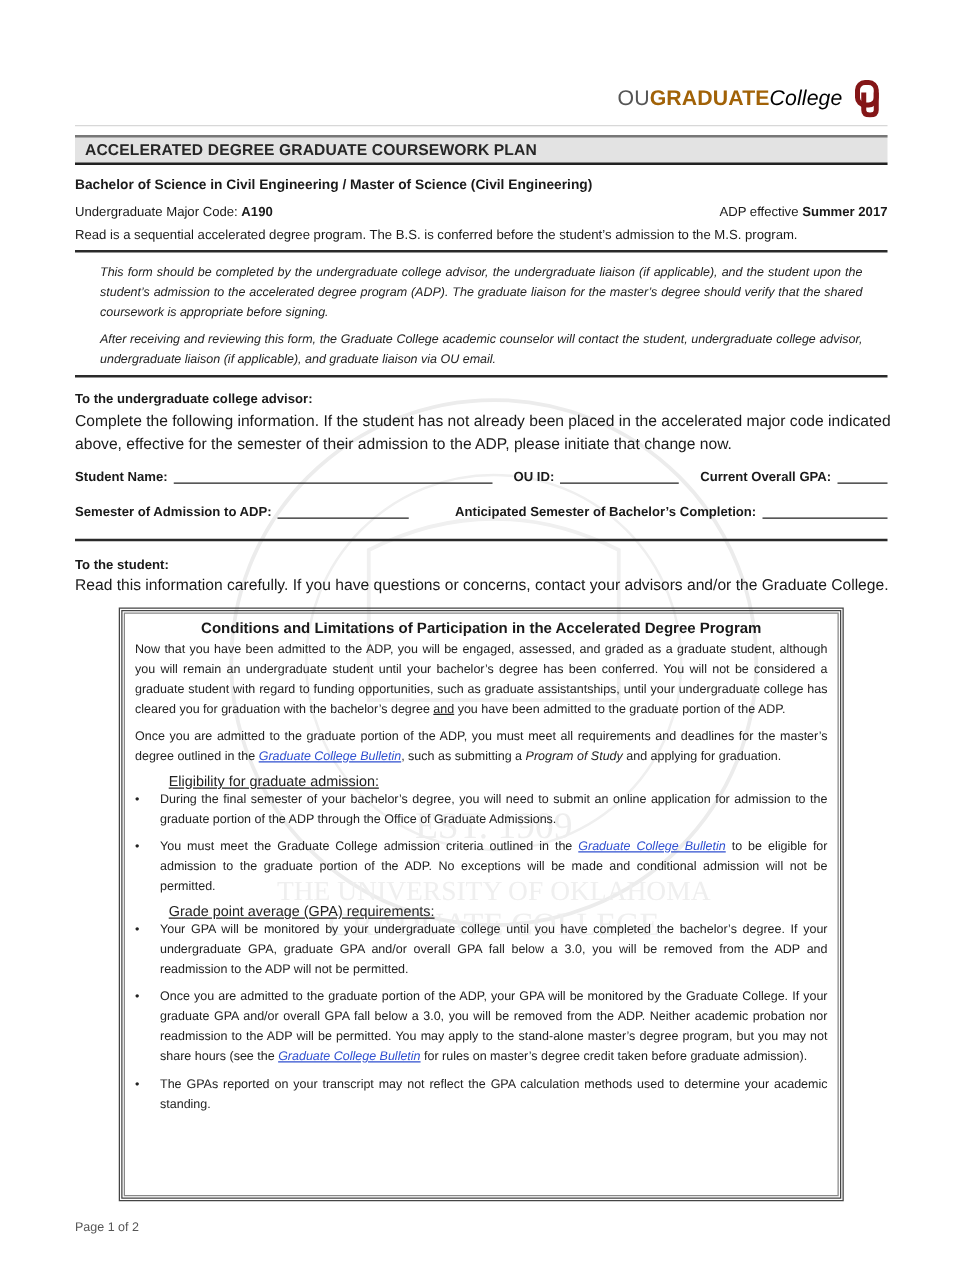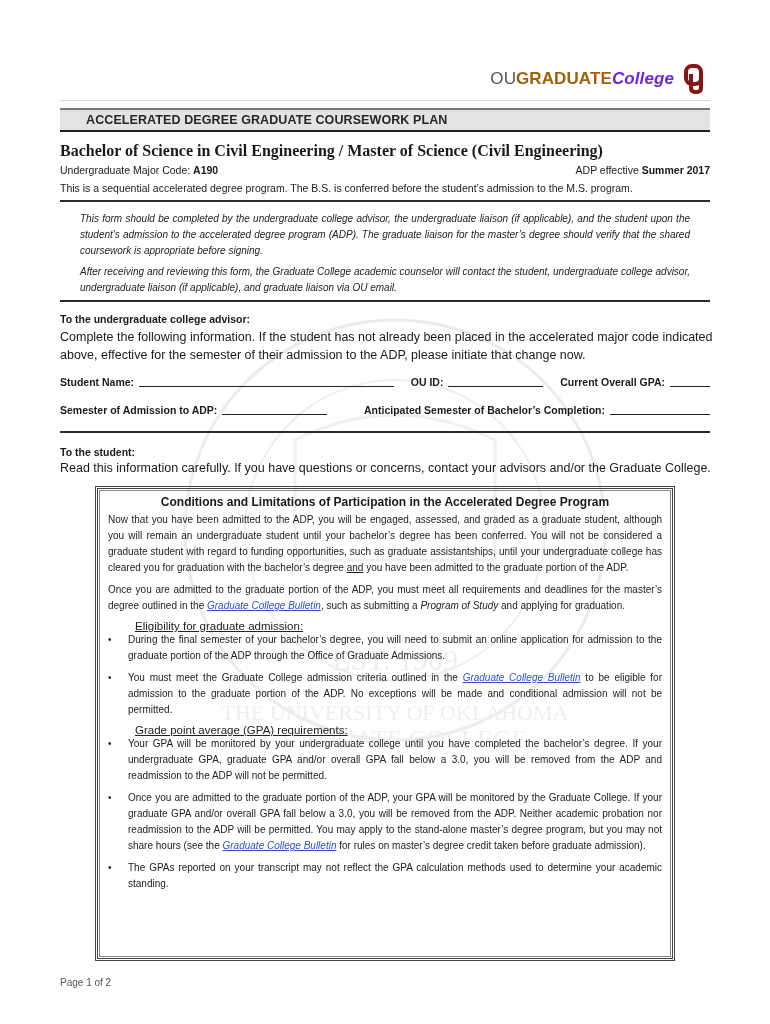--- a/index.html
+++ b/index.html
@@ -9,32 +9,32 @@
   .page { position: absolute; left: 0; top: 0; width: 770px; height: 1024px; }
 
   
   .watermark { position: absolute; left: 175px; top: 310px; width: 440px; height: 440px; pointer-events: none; }
 
   
   .logo { position: absolute; right: 64px; top: 64px; display: flex; align-items: center; gap: 10px; }
   .logo-text { font-size: 17px; color: #555; letter-spacing: 0.1px; }
   .logo-text .ou { font-weight: normal; margin-top: 16px; }
   .logo-text .grad { font-weight: bold; color: #a16207; }
-  .logo-text .college { font-style: italic; color: #6d28d9; font-weight: bold; }
+  .logo-text .college { font-style: italic; color: #000000; }
   .logo-mark { width: 22px; height: 30px; }
 
   .header-rule { position: absolute; left: 60px; top: 100px; width: 650px; height: 1px; background: #d8d8d8; }
 
   
   .banner { position: absolute; left: 60px; top: 108px; width: 650px; height: 24px;
     background: #e3e3e3; border-top: 2px solid #777; border-bottom: 2px solid #222;
-    display: flex; align-items: center; padding-left: 26px; }
+    display: flex; align-items: center; padding-left: 8px; }
   .banner-text { font-size: 12.5px; font-weight: bold; color: #262626; letter-spacing: 0.1px; }
 
-  .program-title { position: absolute; left: 60px; top: 142px; font-size: 16px; font-weight: bold; color: #1a1a1a; font-family: Liberation Serif, serif; }
+  .program-title { position: absolute; left: 60px; top: 142px; font-size: 11px; font-weight: bold; color: #1a1a1a; }
   .major-code { position: absolute; left: 60px; top: 164px; font-size: 10.5px; }
   .major-code b, .adp-eff b { font-weight: bold; }
   .adp-eff { position: absolute; right: 60px; top: 164px; font-size: 10.5px; }
   .sequential { position: absolute; left: 60px; top: 182px; font-size: 10.5px; }
 
   .rule-heavy { position: absolute; left: 60px; width: 650px; height: 2px; background: #2a2a2a; }
 
   .instructions { position: absolute; left: 80px; top: 211px; width: 610px; font-size: 10px; font-style: italic; line-height: 16px; color: #222; }
   .instructions p { margin-bottom: 5px; text-align: justify; }
 
@@ -85,21 +85,21 @@
   </div>
   <div class="header-rule"></div>
 
   <div class="banner">
     <span class="banner-text">ACCELERATED DEGREE GRADUATE COURSEWORK PLAN</span>
   </div>
 
   <div class="program-title">Bachelor of Science in Civil Engineering / Master of Science (Civil Engineering)</div>
   <div class="major-code"><span>Undergraduate Major Code: </span><b>A190</b></div>
   <div class="adp-eff"><span>ADP effective </span><b>Summer 2017</b></div>
-  <div class="sequential">This is a sequential accelerated degree program. The B.S. is conferred before the student’s admission to the M.S. program.</div>
+  <div class="sequential">Read is a sequential accelerated degree program. The B.S. is conferred before the student’s admission to the M.S. program.</div>
 
   <div class="rule-heavy" style="top:200px;"></div>
 
   <div class="instructions">
     <p>This form should be completed by the undergraduate college advisor, the undergraduate liaison (if applicable), and the student upon the student’s admission to the accelerated degree program (ADP). The graduate liaison for the master’s degree should verify that the shared coursework is appropriate before signing.</p>
     <p>After receiving and reviewing this form, the Graduate College academic counselor will contact the student, undergraduate college advisor, undergraduate liaison (if applicable), and graduate liaison via OU email.</p>
   </div>
 
   <div class="rule-heavy" style="top:300px;"></div>
 

